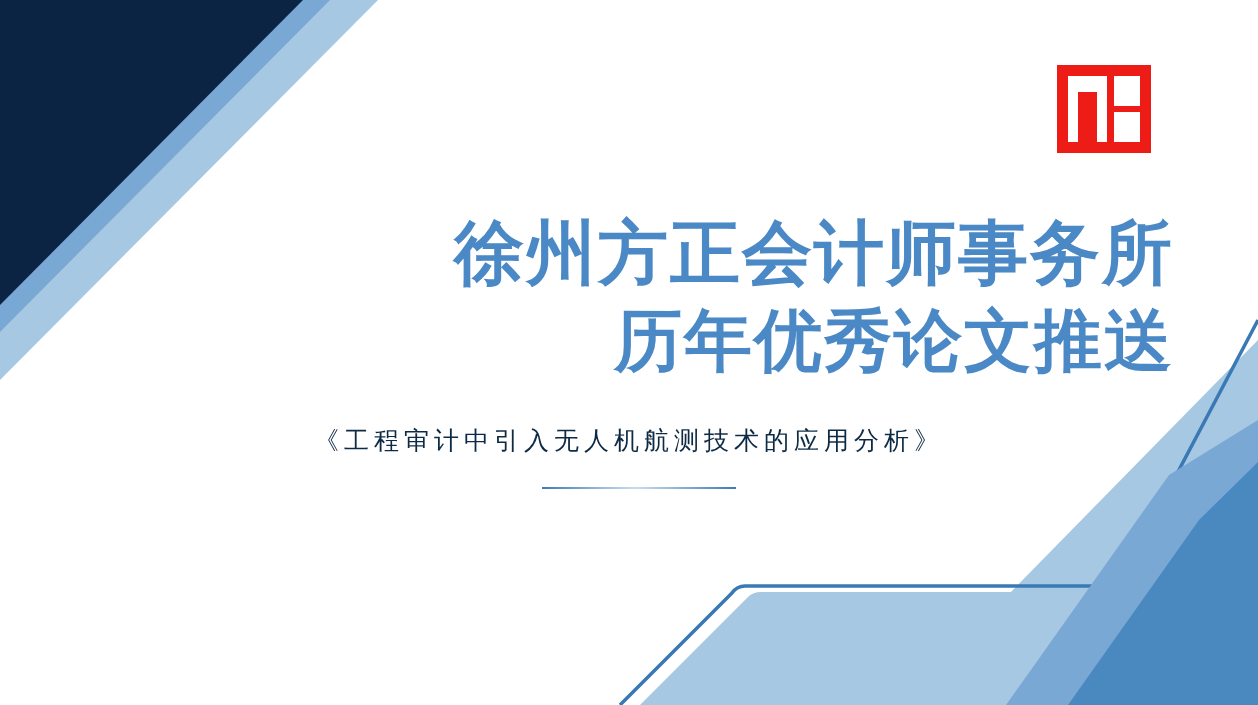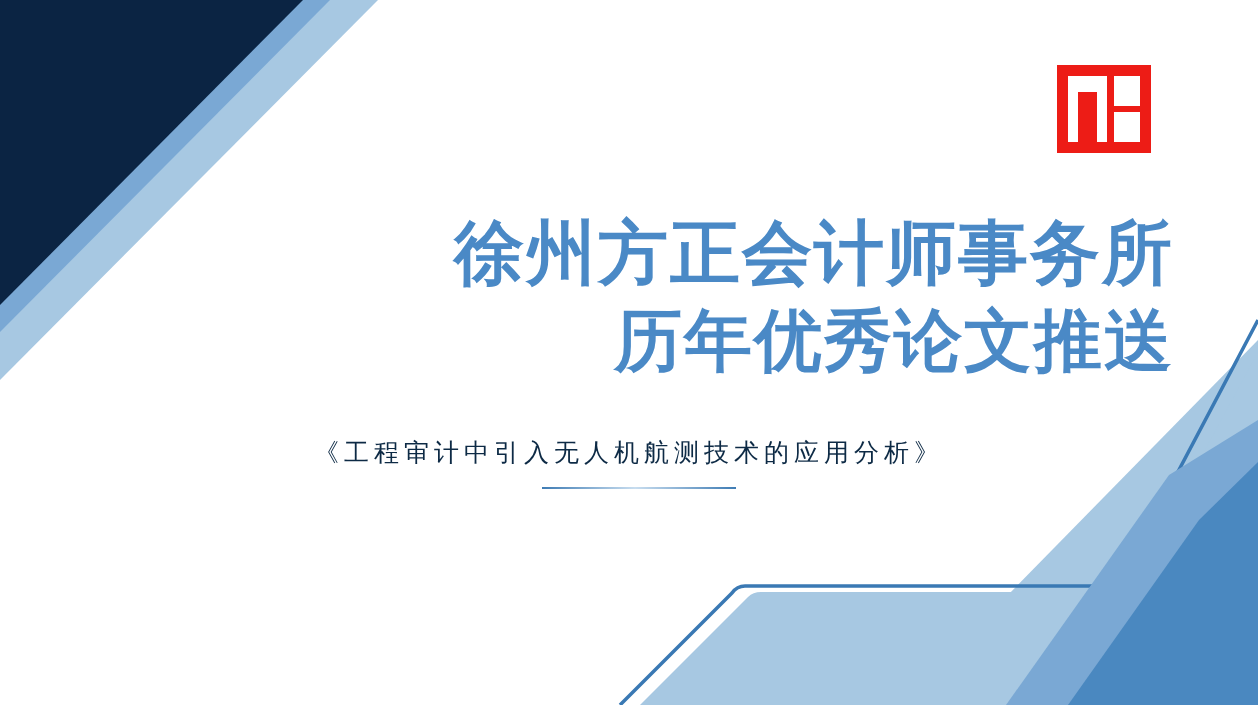--- a/index.html
+++ b/index.html
@@ -55,21 +55,20 @@
     position: absolute;
     left: 0;
     top: 424px;
     width: 1258px;
     text-align: center;
     color: #0d2a45;
     font-size: 25px;
     letter-spacing: 5px;
     font-weight: normal;
     white-space: nowrap;
-    margin-top: 12px;
   }
 
   #divider {
     position: absolute;
     left: 542px;
     top: 487px;
     width: 194px;
     height: 2px;
     background: linear-gradient(to right, #3f7cb4 0%, #c8ddef 48%, #3f7cb4 100%);
   }

